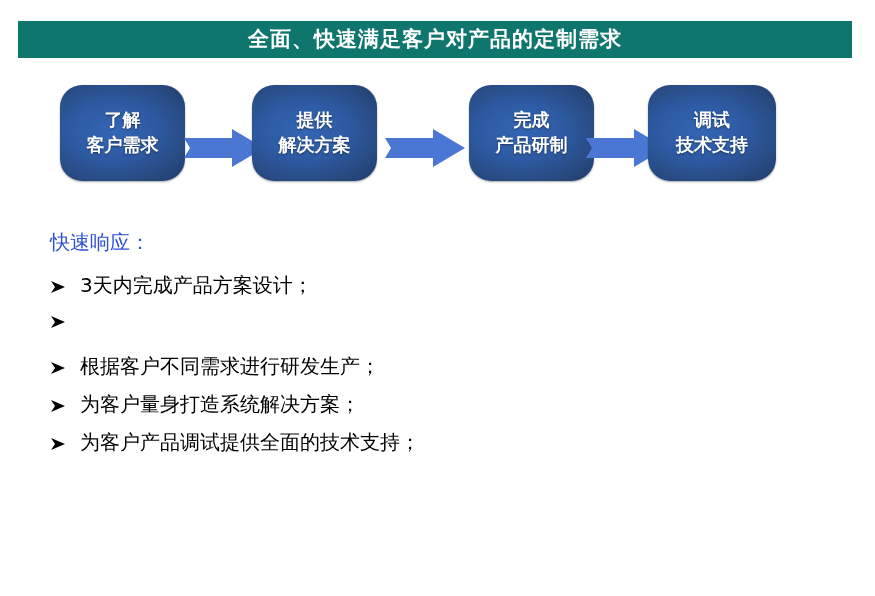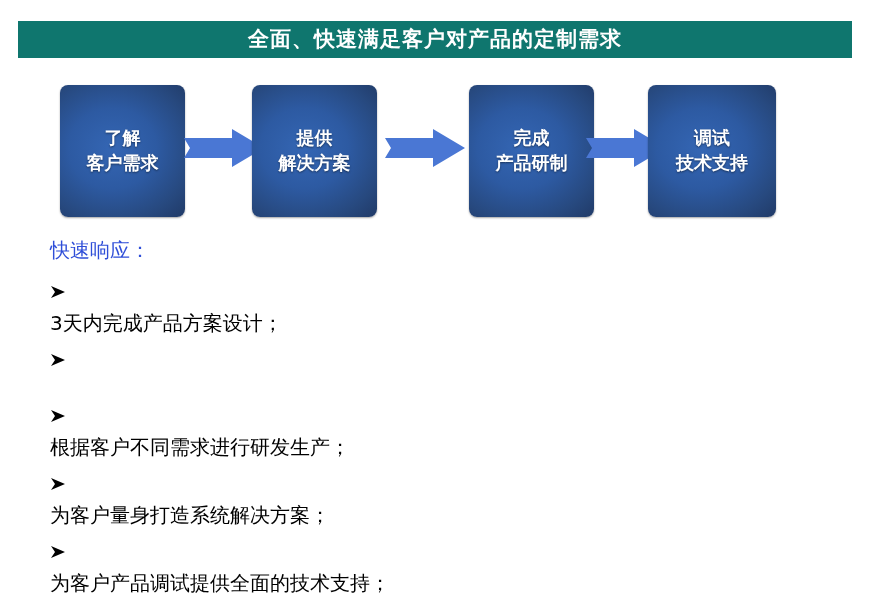--- a/index.html
+++ b/index.html
@@ -42,22 +42,22 @@
     position: absolute;
     left: 0;
     top: 85px;
     width: 875px;
     height: 126px;
   }
   .flow-box {
     position: absolute;
     top: 0;
     width: 125px;
-    height: 132px;
-    border-radius: 8px;
+    height: 96px;
+    border-radius: 22px;
     background:
       radial-gradient(ellipse 110% 95% at 42% 48%, #3466b4 0%, #2d5aa2 32%, #27497f 58%, #1f3762 80%, #1b2e52 100%);
     box-shadow: 0 1px 2px rgba(0,0,0,0.35);
     display: flex;
     align-items: center;
     justify-content: center;
   }
   .flow-box-label {
     color: #ffffff;
     font-size: 18px;
@@ -88,38 +88,37 @@
   .content {
     position: absolute;
     left: 50px;
     top: 226px;
     width: 800px;
   }
   .section-heading {
     color: #2f4ed8;
     font-size: 20px;
     line-height: 1;
-    margin: 8px 0 6px 0;
+    margin: 0 0 6px 0;
     padding: 6px 0 8px 0;
     font-family: "DejaVu Sans", "Liberation Sans", sans-serif;
   }
   .bullet-list {
     list-style: none;
     margin: 0;
     padding: 0;
   }
   .bullet-item {
     display: flex;
     align-items: baseline;
     color: #000000;
     font-size: 20px;
     line-height: 1;
     padding: 9px 0 9px 0;
     font-family: "DejaVu Sans", "Liberation Sans", sans-serif;
-    flex-direction: column;
   }
   .bullet-marker {
     width: 30px;
     flex: 0 0 30px;
     color: #000000;
     font-size: 17px;
     line-height: 1;
   }
   .bullet-marker svg { display: inline-block; vertical-align: middle; }
   .bullet-text { flex: 1 1 auto; }

